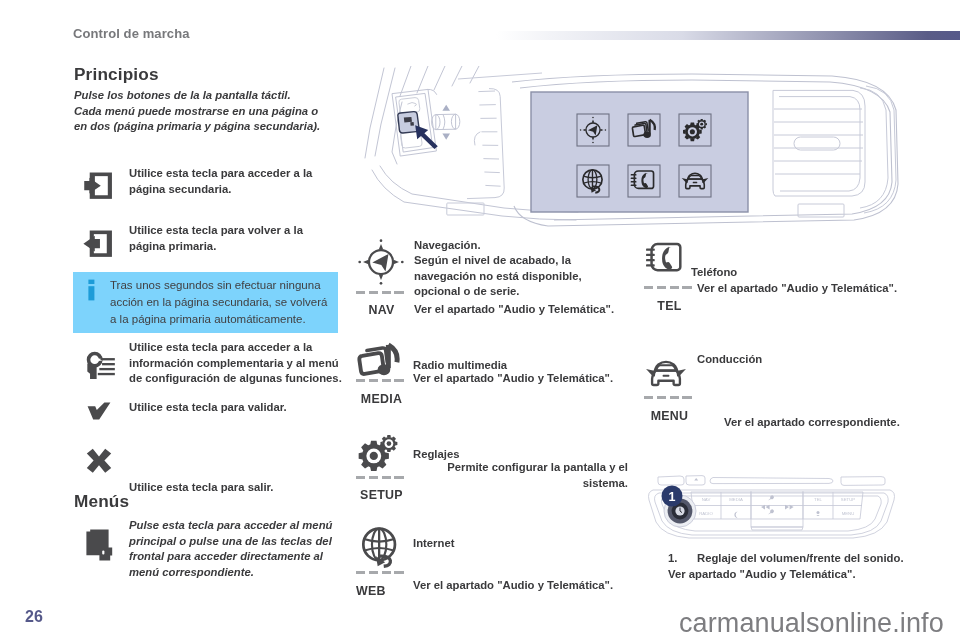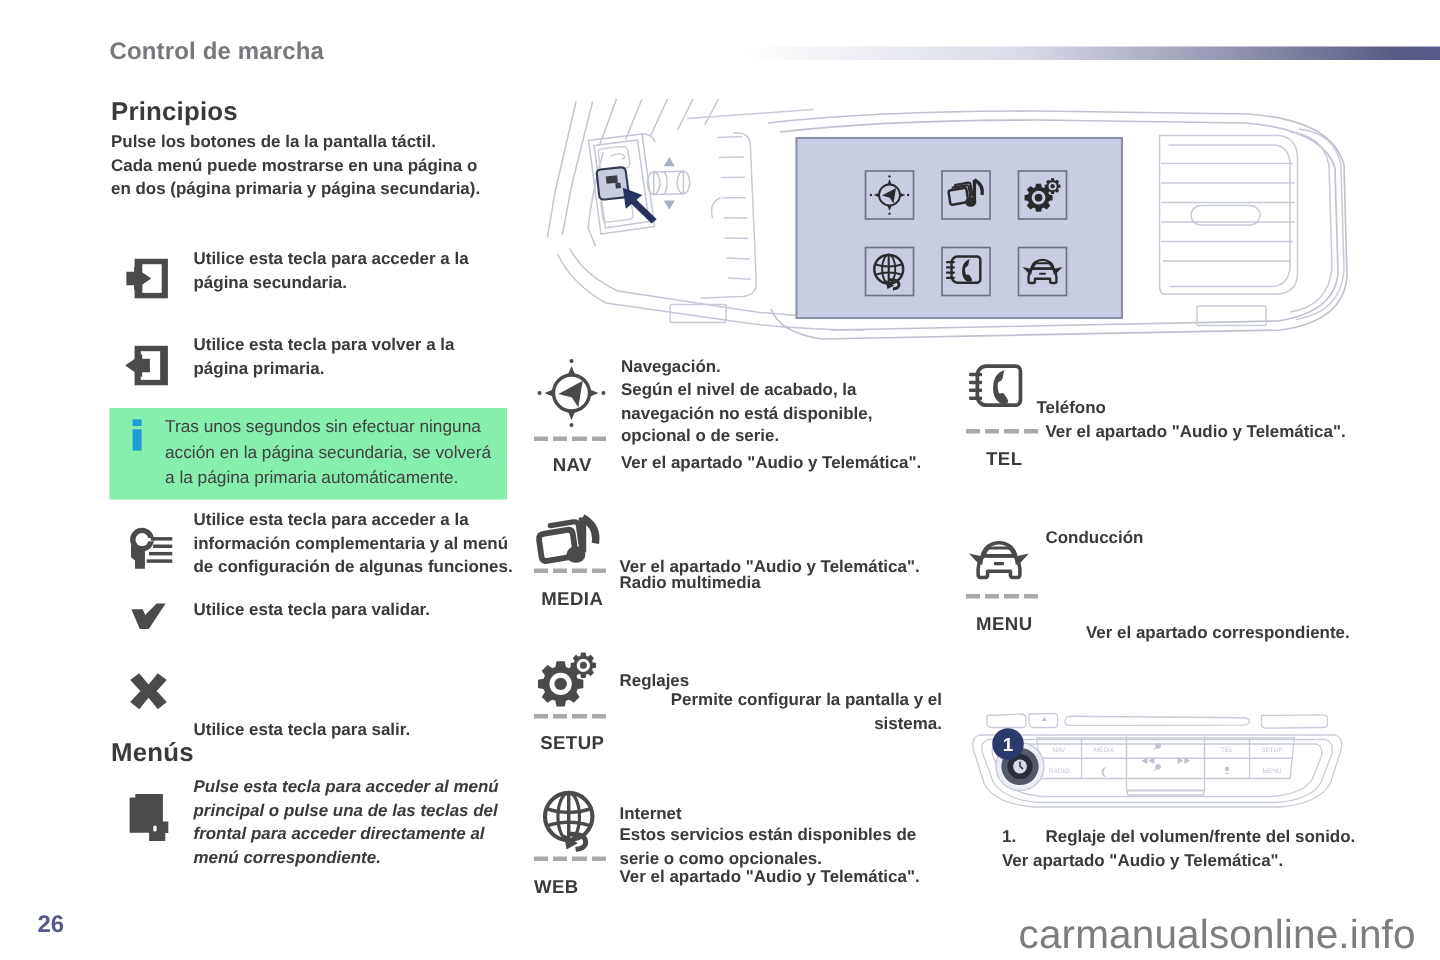--- a/index.html
+++ b/index.html
@@ -2,30 +2,30 @@
 <html><head>
 <meta charset="utf-8">
 <style>
 html,body{margin:0;padding:0;background:#fff;}
 body{width:960px;height:640px;font-family:"Liberation Sans",sans-serif;overflow:hidden;color:#231f20;
  -webkit-font-smoothing:antialiased;}
 .page{position:relative;width:960px;height:640px;background:#fff;}
 .abs{position:absolute;}
 
 
-.hdr-title{left:73px;top:26px;font-size:16px;font-weight:bold;color:#77787b;letter-spacing:.1px;}
+.hdr-title{left:73px;top:26px;font-size:13.0px;font-weight:bold;color:#77787b;letter-spacing:.1px;}
 .hdr-bar{left:496px;top:31px;width:464px;height:9px;
  background:linear-gradient(to right,#ffffff 0%,#f2f3f7 12%,#d9dbe7 40%,#8e90ad 72%,#5a5c87 93%,#56598a 100%);}
 
 
 .h2{font-size:17.2px;font-weight:bold;color:#3a3a3c;letter-spacing:0.15px;}
 .body-b{font-size:11.3px;font-weight:bold;color:#3a3a3c;line-height:15.6px;white-space:pre-line;}
 
 
-.note{left:73px;top:272px;width:265px;height:61px;background:#86efac;}
+.note{left:73px;top:272px;width:265px;height:61px;background:#7dd3fc;}
 .note-txt{left:37px;top:5px;width:232px;font-size:11.5px;color:#414042;line-height:17.0px;white-space:pre-line;}
 
 
 .fig1{left:362px;top:66px;width:538px;height:170px;background:#fff;}
 .fig2{left:639px;top:472px;width:267px;height:71px;background:#fff;}
 .badge{font-size:12.4px;font-weight:bold;color:#3a3a3c;letter-spacing:.3px;}
 .dash{height:3px;width:51px;background:repeating-linear-gradient(to right,#a7a9ac 0 9.4px,transparent 9.4px 12.8px);}
 
 .pg-num{left:25px;top:608px;font-size:16px;font-weight:bold;color:#56598a;}
 .wm{left:679px;top:608px;font-size:27px;color:#7d7d80;letter-spacing:.1px;}
@@ -195,21 +195,21 @@
  </defs>
 </svg>
 
 <div class="page">
 
   <div class="abs hdr-title">Control de marcha</div>
   <div class="abs hdr-bar"></div>
 
   <div class="abs h2" style="left:74px;top:64px;">Principios</div>
 
-  <div class="abs body-b ml" style="left:74px;top:88px;width:290px;">Pulse los botones de la la pantalla táctil.
+  <div class="abs body-b ml" style="left:74px;top:88px;width:290px;font-style:italic;">Pulse los botones de la la pantalla táctil.
 Cada menú puede mostrarse en una página o
 en dos (página primaria y página secundaria).</div>
 
   <div class="abs" style="left:83px;top:172px;">
     <svg width="31" height="31" viewBox="0 0 30 30">
       <rect x="6.5" y="0.5" width="21.5" height="25.5" fill="#4a4a4c"></rect>
       <rect x="11.5" y="4.0" width="12.5" height="18.5" fill="#ffffff"></rect>
       <path d="M17.2 13.2 L6.2 5.6 L6.2 8.8 L1.2 8.8 L1.2 17.6 L6.2 17.6 L6.2 20.8 Z" fill="#4a4a4c"></path>
     </svg>
   </div>
@@ -294,42 +294,40 @@
 navegación no está disponible,
 opcional o de serie.</div>
   <div class="abs body-b" style="left:414px;top:302px;width:236px;">Ver el apartado "Audio y Telemática".</div>
   <div class="abs" style="left:357px;top:340px;">
     <svg width="44" height="44" viewBox="0 0 32 32" class="flaticon">
         <use href="#icf-media"></use>
       </svg>
   </div>
   <div class="abs dash" style="left:356px;top:379px;"></div>
   <div class="abs badge" style="left:356px;top:392px;width:51px;text-align:center;">MEDIA</div>
-  <div class="abs body-b" style="left:413px;top:358px;width:215px;margin-top:24px;">Radio multimedia</div>
+  <div class="abs body-b" style="left:413px;top:358px;width:215px;">Radio multimedia</div>
   <div class="abs body-b" style="left:413px;top:371px;width:236px;">Ver el apartado "Audio y Telemática".</div>
   <div class="abs" style="left:357px;top:432px;">
     <svg width="44" height="44" viewBox="0 0 32 32" class="flaticon">
         <use href="#icf-settings"></use>
       </svg>
   </div>
   <div class="abs dash" style="left:356px;top:476px;"></div>
   <div class="abs badge" style="left:356px;top:488px;width:51px;text-align:center;">SETUP</div>
   <div class="abs body-b" style="left:413px;top:447px;width:215px;">Reglajes</div>
   <div class="abs body-b" style="left:413px;top:460px;width:215px;text-align:right;">Permite configurar la pantalla y el
 sistema.</div>
   <div class="abs" style="left:357px;top:524px;">
     <svg width="46" height="46" viewBox="0 0 32 32" class="flaticon">
         <use href="#icf-internet"></use>
       </svg>
   </div>
   <div class="abs dash" style="left:356px;top:571px;"></div>
   <div class="abs badge" style="left:356px;top:584px;width:51px;text-align:left;">WEB</div>
   <div class="abs body-b" style="left:413px;top:536px;width:215px;">Internet</div>
-  <div class="abs body-b" style="left:413px;top:550px;width:215px;">Estos servicios están disponibles de
-serie o como opcionales.</div>
   <div class="abs body-b" style="left:413px;top:578px;width:236px;">Ver el apartado "Audio y Telemática".</div>
   <div class="abs" style="left:645px;top:238px;">
     <svg width="42" height="42" viewBox="0 0 32 32" class="flaticon">
         <use href="#icf-phone"></use>
       </svg>
   </div>
   <div class="abs dash" style="left:644px;top:286px;"></div>
   <div class="abs badge" style="left:644px;top:299px;width:51px;text-align:center;">TEL</div>
   <div class="abs body-b" style="left:691px;top:265px;width:215px;">Teléfono</div>
   <div class="abs body-b" style="left:697px;top:281px;width:236px;">Ver el apartado "Audio y Telemática".</div>

